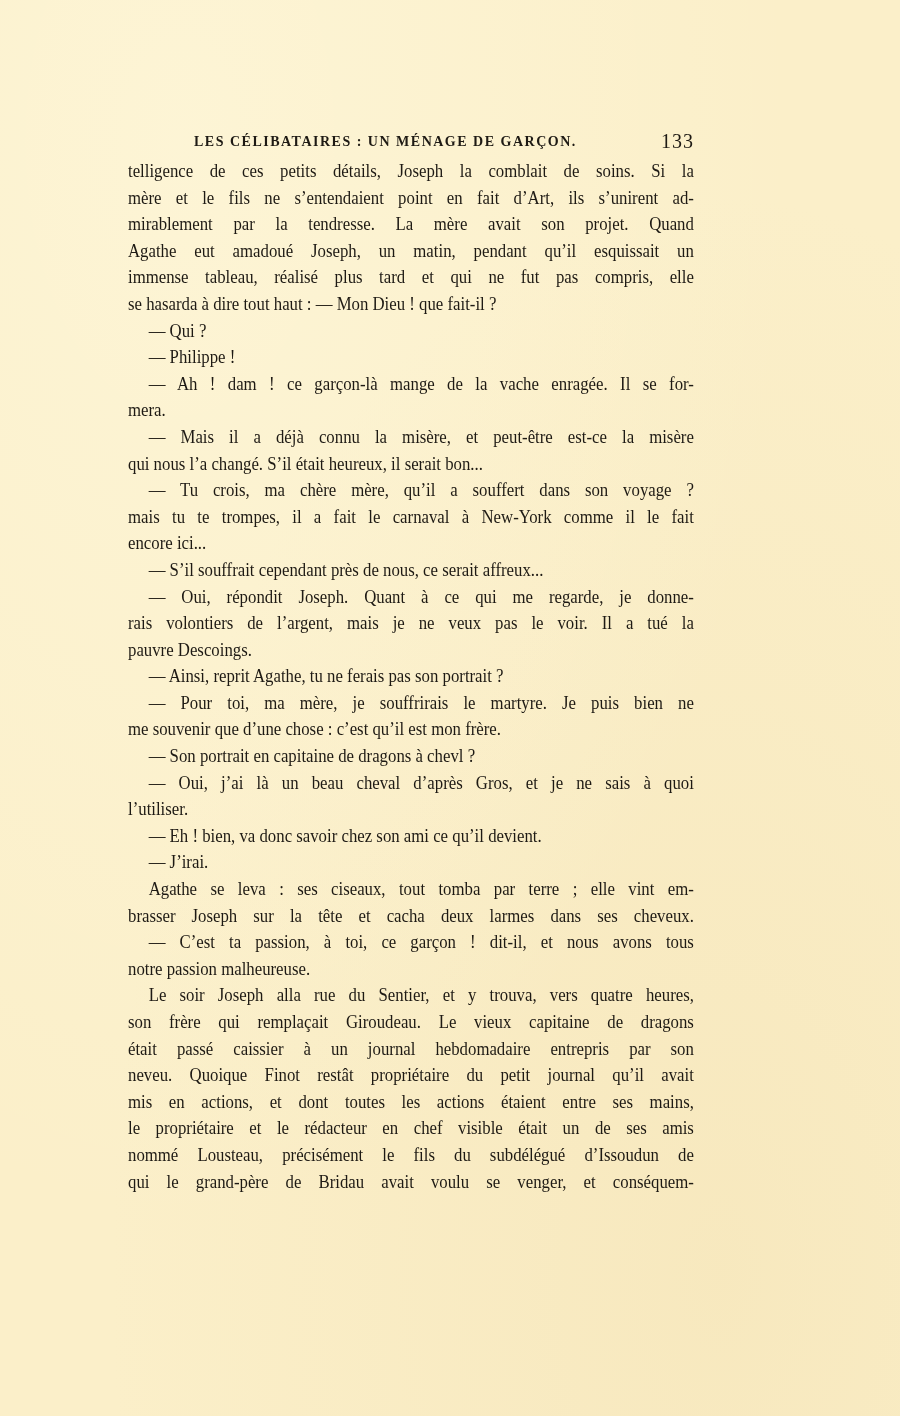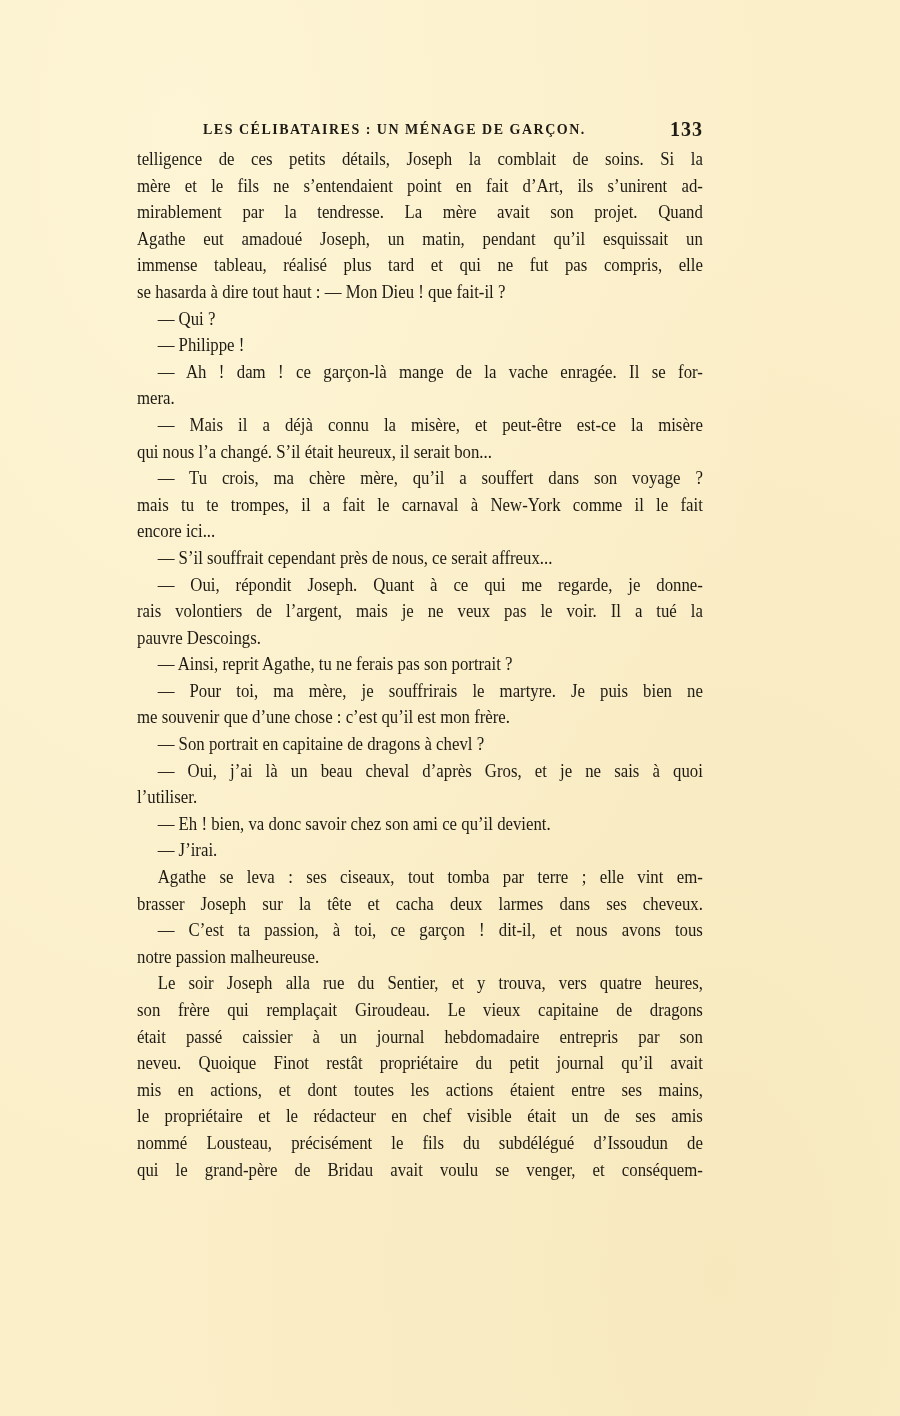--- a/index.html
+++ b/index.html
@@ -14,23 +14,22 @@
         radial-gradient(ellipse at 20% 10%, rgba(255,250,225,0.5), rgba(0,0,0,0) 60%),
         radial-gradient(ellipse at 80% 90%, rgba(240,220,170,0.35), rgba(0,0,0,0) 60%);
       position: relative;
       overflow: hidden;
       font-family: "Liberation Serif", "DejaVu Serif", serif;
       color: #1e1a14;
     }
     .page {
       position: absolute;
       left: 128px;
-      top: 116px;
+      top: 128px;
       width: 566px;
-      margin-left: 9px;
     }
     .running-head {
       position: relative;
       height: 30px;
       font-size: 15px;
       letter-spacing: 1.2px;
       font-variant: small-caps;
       font-weight: bold;
     }
     .running-head .title {
@@ -40,21 +39,21 @@
       text-transform: uppercase;
       font-size: 14px;
       letter-spacing: 1.5px;
     }
     .running-head .folio {
       position: absolute;
       right: 0;
       top: 2px;
       font-size: 20px;
       letter-spacing: 1px;
-      font-weight: bold;
+      font-weight: normal;
       font-variant: normal;
     }
     .body-text {
       font-size: 19.5px;
       line-height: 26.6px;
       text-align: justify;
       transform: scaleX(0.86);
       transform-origin: left top;
       width: 658px;
     }

